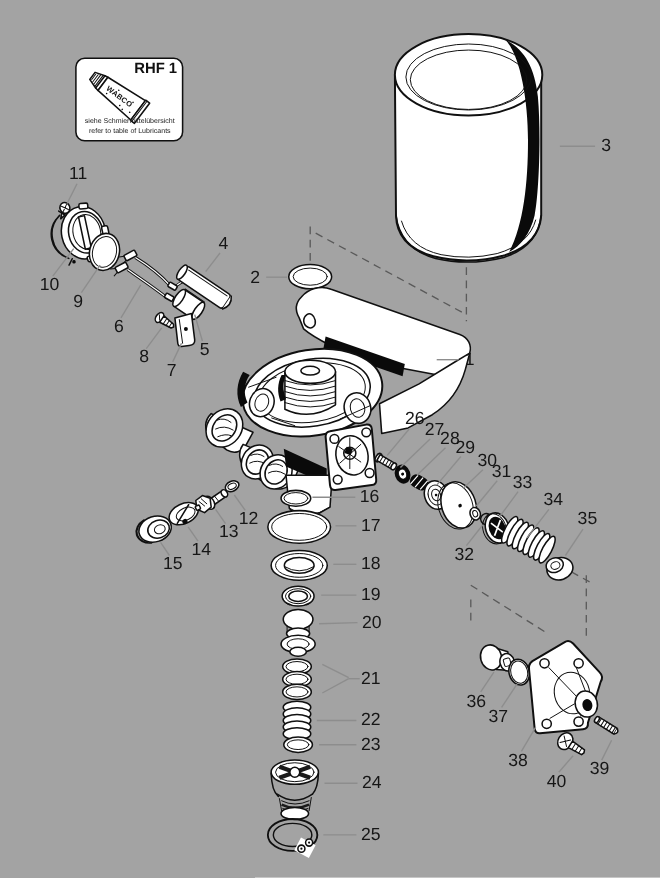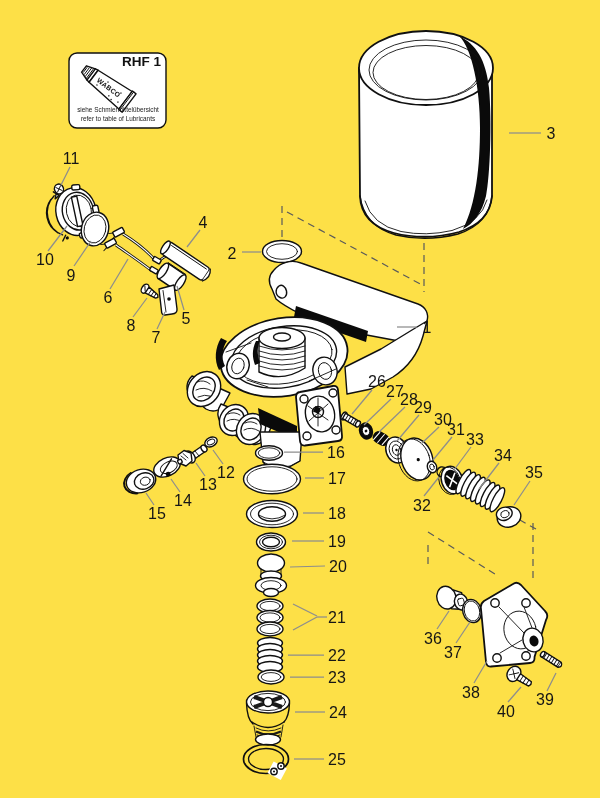--- a/index.html
+++ b/index.html
@@ -1,16 +1,16 @@
 <!DOCTYPE html>
 <html><head>
 <meta charset="utf-8">
 <style>
   html,body{margin:0;padding:0;background:#fff;}
-  .stage{width:600px;height:798px;position:relative;background:#fde047;overflow:hidden;}
+  .stage{width:600px;height:798px;position:relative;background:#a3a3a3;overflow:hidden;}
   svg{display:block;}
   
   .p  {fill:none;stroke:#101010;stroke-width:1.4;stroke-linecap:round;stroke-linejoin:round;}
   .pw {fill:#ffffff;stroke:#101010;stroke-width:1.4;stroke-linejoin:round;}
   .pw2{fill:#ffffff;stroke:#101010;stroke-width:1.8;stroke-linejoin:round;}
   .t  {fill:none;stroke:#101010;stroke-width:0.9;stroke-linecap:round;}
   .b  {fill:#0a0a0a;stroke:none;}
   .dash{fill:none;stroke:#5a5a5a;stroke-width:1.2;stroke-dasharray:7 5;}
   .leader{stroke:#8d8d8d;stroke-width:1.25;}
   .callout{font:16px "Liberation Sans",sans-serif;fill:#161616;text-anchor:middle;dominant-baseline:central;}

